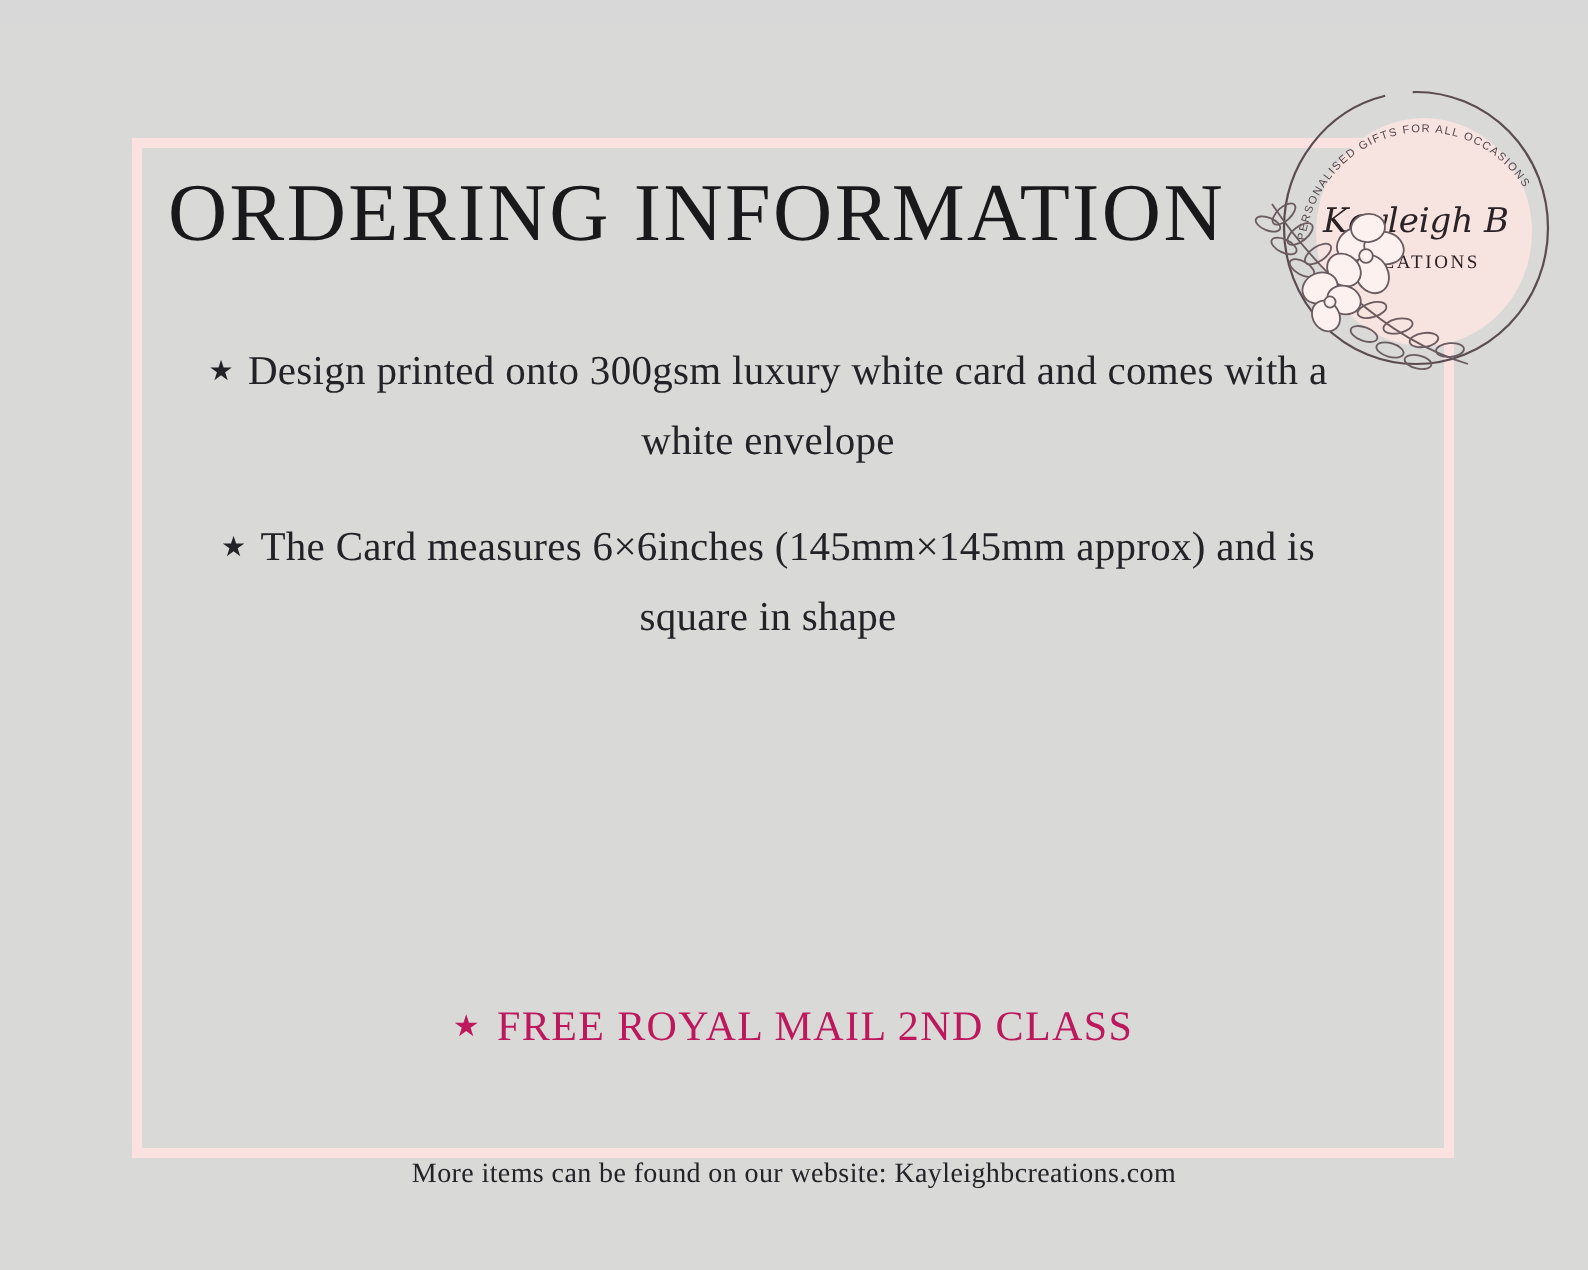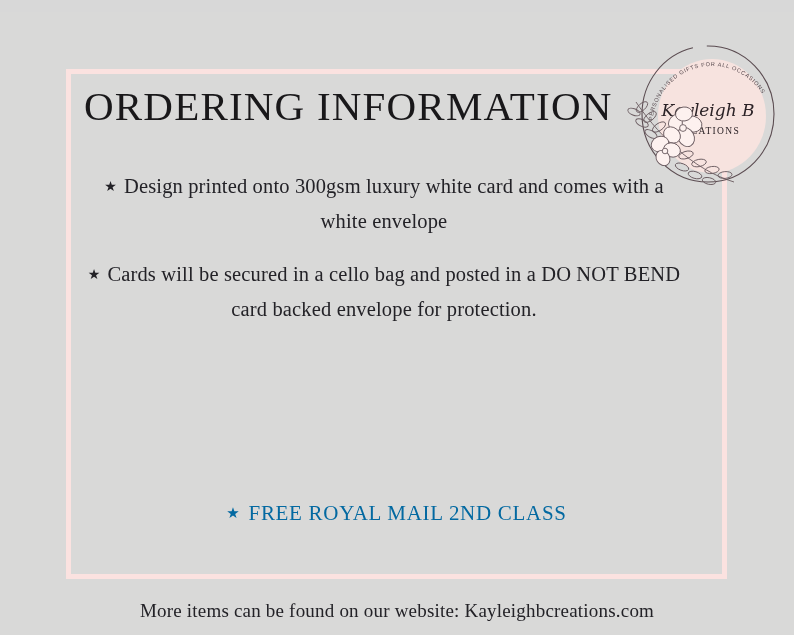--- a/index.html
+++ b/index.html
@@ -79,36 +79,36 @@
   
   #delivery {
     position: absolute;
     left: 66px;
     top: 487px;
     width: 661px;
     text-align: center;
     font-size: 21px;
     line-height: 1.36;
     letter-spacing: 0.7px;
-    color: #0369a1;
+    color: #be185d;
   }
   #delivery .star {
     font-size: 15px;
     vertical-align: 2px;
     margin-right: 8px;
   }
 
   
   #footer {
     position: absolute;
     left: 0;
-    top: 588px;
+    top: 568px;
     width: 794px;
     text-align: center;
-    font-size: 19px;
+    font-size: 14px;
     color: #232227;
     letter-spacing: 0.2px;
   }
 
   
   #logo {
     position: absolute;
     left: 620px;
     top: 12px;
     width: 172px;
@@ -143,25 +143,25 @@
   <div id="frame"></div>
 
   <div id="heading">ORDERING INFORMATION</div>
 
   <div id="bullets">
 
     <div class="bullet">
       <span class="star">★</span><span class="txt">Design printed onto 300gsm luxury white card and comes with a white envelope</span>
     </div>
 
-
-
     <div class="bullet">
-      <span class="star">★</span><span class="txt">Cards will be secured in a cello bag and posted in a DO NOT BEND card backed envelope for protection.</span>
+      <span class="star">★</span><span class="txt">The Card measures 6×6inches (145mm×145mm approx) and is square in shape</span>
     </div>
+
+
 
   </div>
 
   <div id="delivery">
     <div><span class="star">★</span><span>FREE ROYAL MAIL 2ND CLASS</span></div>
   </div>
 
   <div id="footer">More items can be found on our website: Kayleighbcreations.com</div>
 
   <div id="logo">

